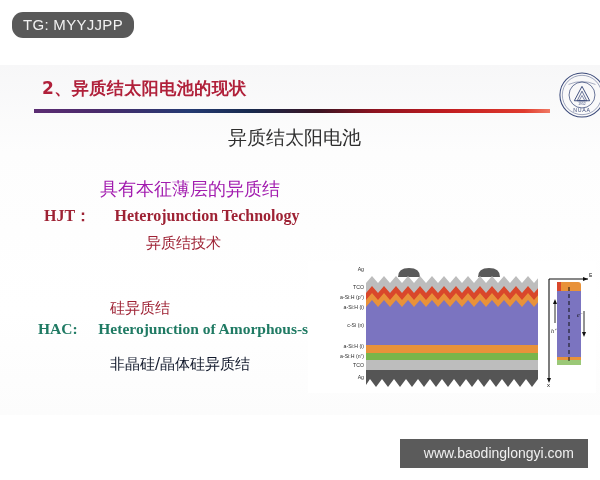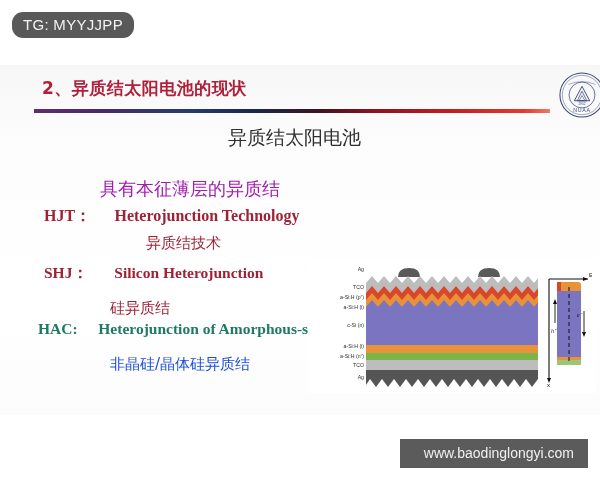--- a/index.html
+++ b/index.html
@@ -75,21 +75,21 @@
   #row-hjt{left:44px;top:141px;font-size:16px;color:#9e2234;}
   #row-hjt .tag{width:66px;}
   #sub-hjt{left:110px;top:169px;font-size:15px;color:#9e2234;margin-left:36px;}
 
   #row-shj{left:44px;top:198px;font-size:15.5px;color:#9e2234;}
   #row-shj .tag{width:66px;}
   #sub-shj{left:110px;top:234px;font-size:15px;color:#9e2234;}
 
   #row-hac{left:38px;top:255px;font-size:15.5px;color:#1f7a63;}
   #row-hac .tag{width:56px;}
-  #sub-hac{left:110px;top:290px;font-size:15px;color:#1d4ed8;}
+  #sub-hac{left:110px;top:290px;font-size:15px;color:#0f172a;}
 
   
   #xq-wm{
     position:absolute;left:424px;top:378px;
     display:flex;align-items:center;gap:4px;
     color:#cfcfcf;font-size:14px;
     font-family:"DejaVu Sans","Liberation Sans",sans-serif;
   }
   #xq-ring{
     width:14px;height:14px;border:1.6px solid #cfcfcf;border-radius:50%;
@@ -149,24 +149,20 @@
   <div class="line cjk" id="hdr-cn">异质结太阳电池</div>
 
   <div class="line cjk" id="sub-hit">具有本征薄层的异质结</div>
 
   <div class="line" id="row-hjt">
     <span class="tag">HJT：</span>
     <span class="eng">Heterojunction Technology</span>
   </div>
   <div class="line cjk" id="sub-hjt">异质结技术</div>
 
-  <div class="line" id="row-shj">
-    <span class="tag">SHJ：</span>
-    <span class="eng">Silicon Heterojunction</span>
-  </div>
   <div class="line cjk" id="sub-shj">硅异质结</div>
 
   <div class="line" id="row-hac">
     <span class="tag">HAC:</span>
     <span class="eng">Heterojunction of Amorphous-silicon and Crystalline-silicon</span>
   </div>
   <div class="line cjk" id="sub-hac">非晶硅/晶体硅异质结</div>
 
   <div id="diagram">
   <div id="dg-inner">

